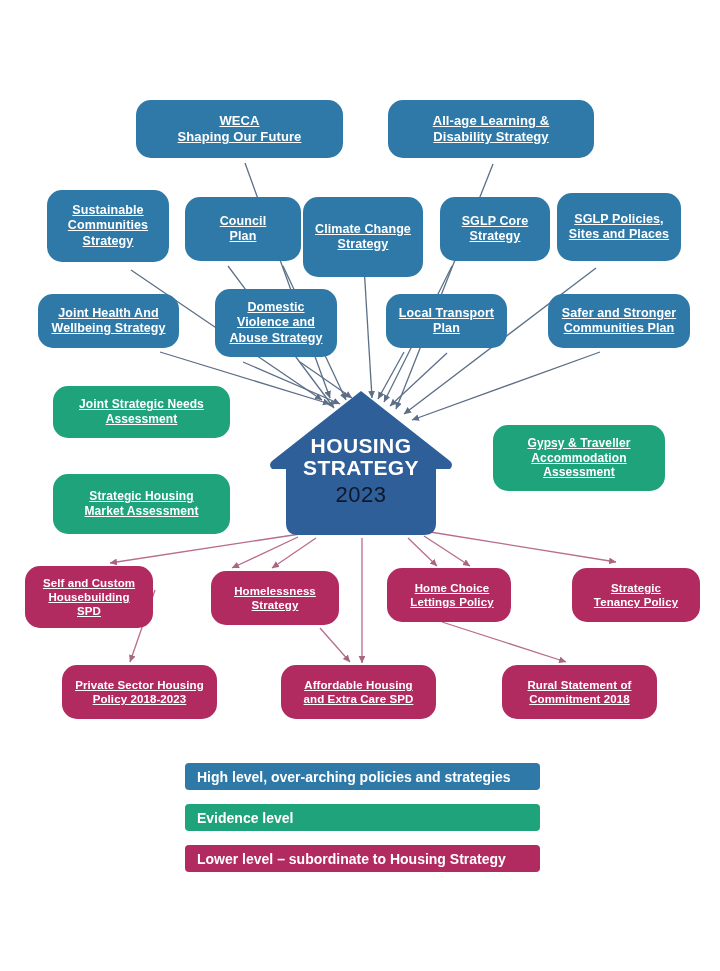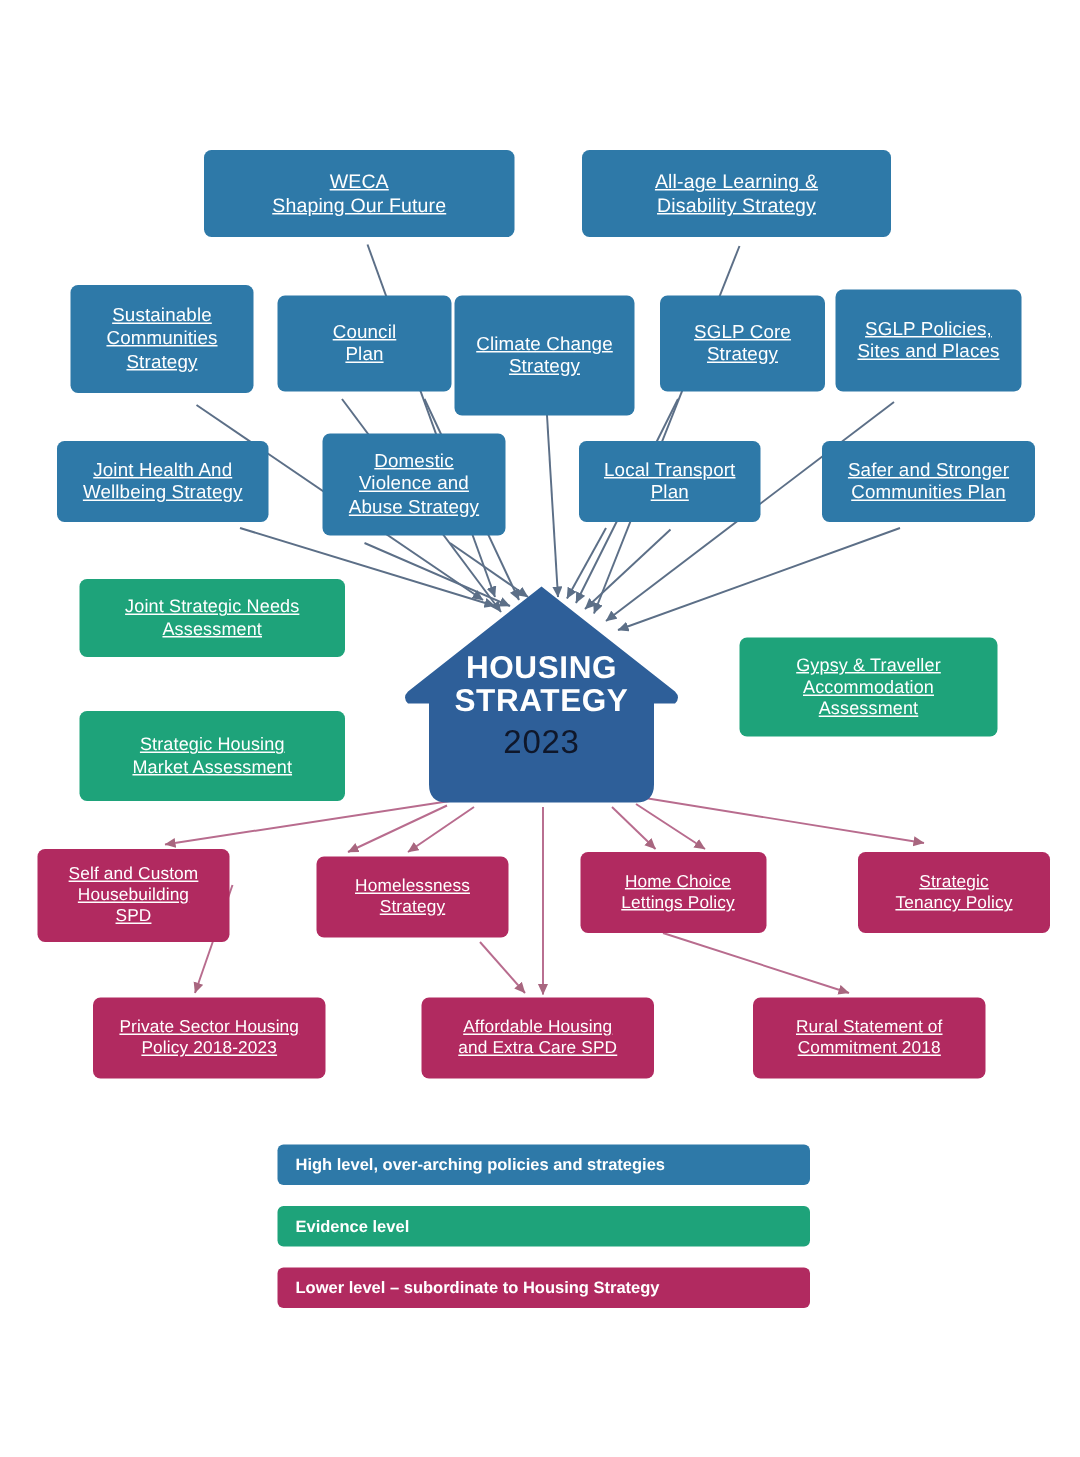--- a/index.html
+++ b/index.html
@@ -24,23 +24,23 @@
     width: 720px;
     height: 971px;
     pointer-events: none;
   }
   .node {
     position: absolute;
     display: flex;
     align-items: center;
     justify-content: center;
     text-align: center;
-    border-radius: 5px;
+    border-radius: 15px;
     color: #ffffff;
-    font-weight: normal;
+    font-weight: bold;
     line-height: 1.22;
     box-sizing: border-box;
     padding: 3px 6px;
     z-index: 3;
     letter-spacing: 0.1px;
   }
   .node .lbl {
     display: block;
     text-decoration: underline;
     text-underline-offset: 1px;
@@ -89,21 +89,21 @@
   
   .legend-item {
     position: absolute;
     left: 185px;
     width: 355px;
     height: 27px;
     border-radius: 4px;
     display: flex;
     align-items: center;
     color: #ffffff;
-    font-size: 11px;
+    font-size: 14px;
     font-weight: bold;
     padding-left: 12px;
     box-sizing: border-box;
     z-index: 3;
   }
   .legend-item.blue   { background: #2E79A8; }
   .legend-item.green  { background: #1EA37A; }
   .legend-item.maroon { background: #B12A60; }
 </style>
 </head>

